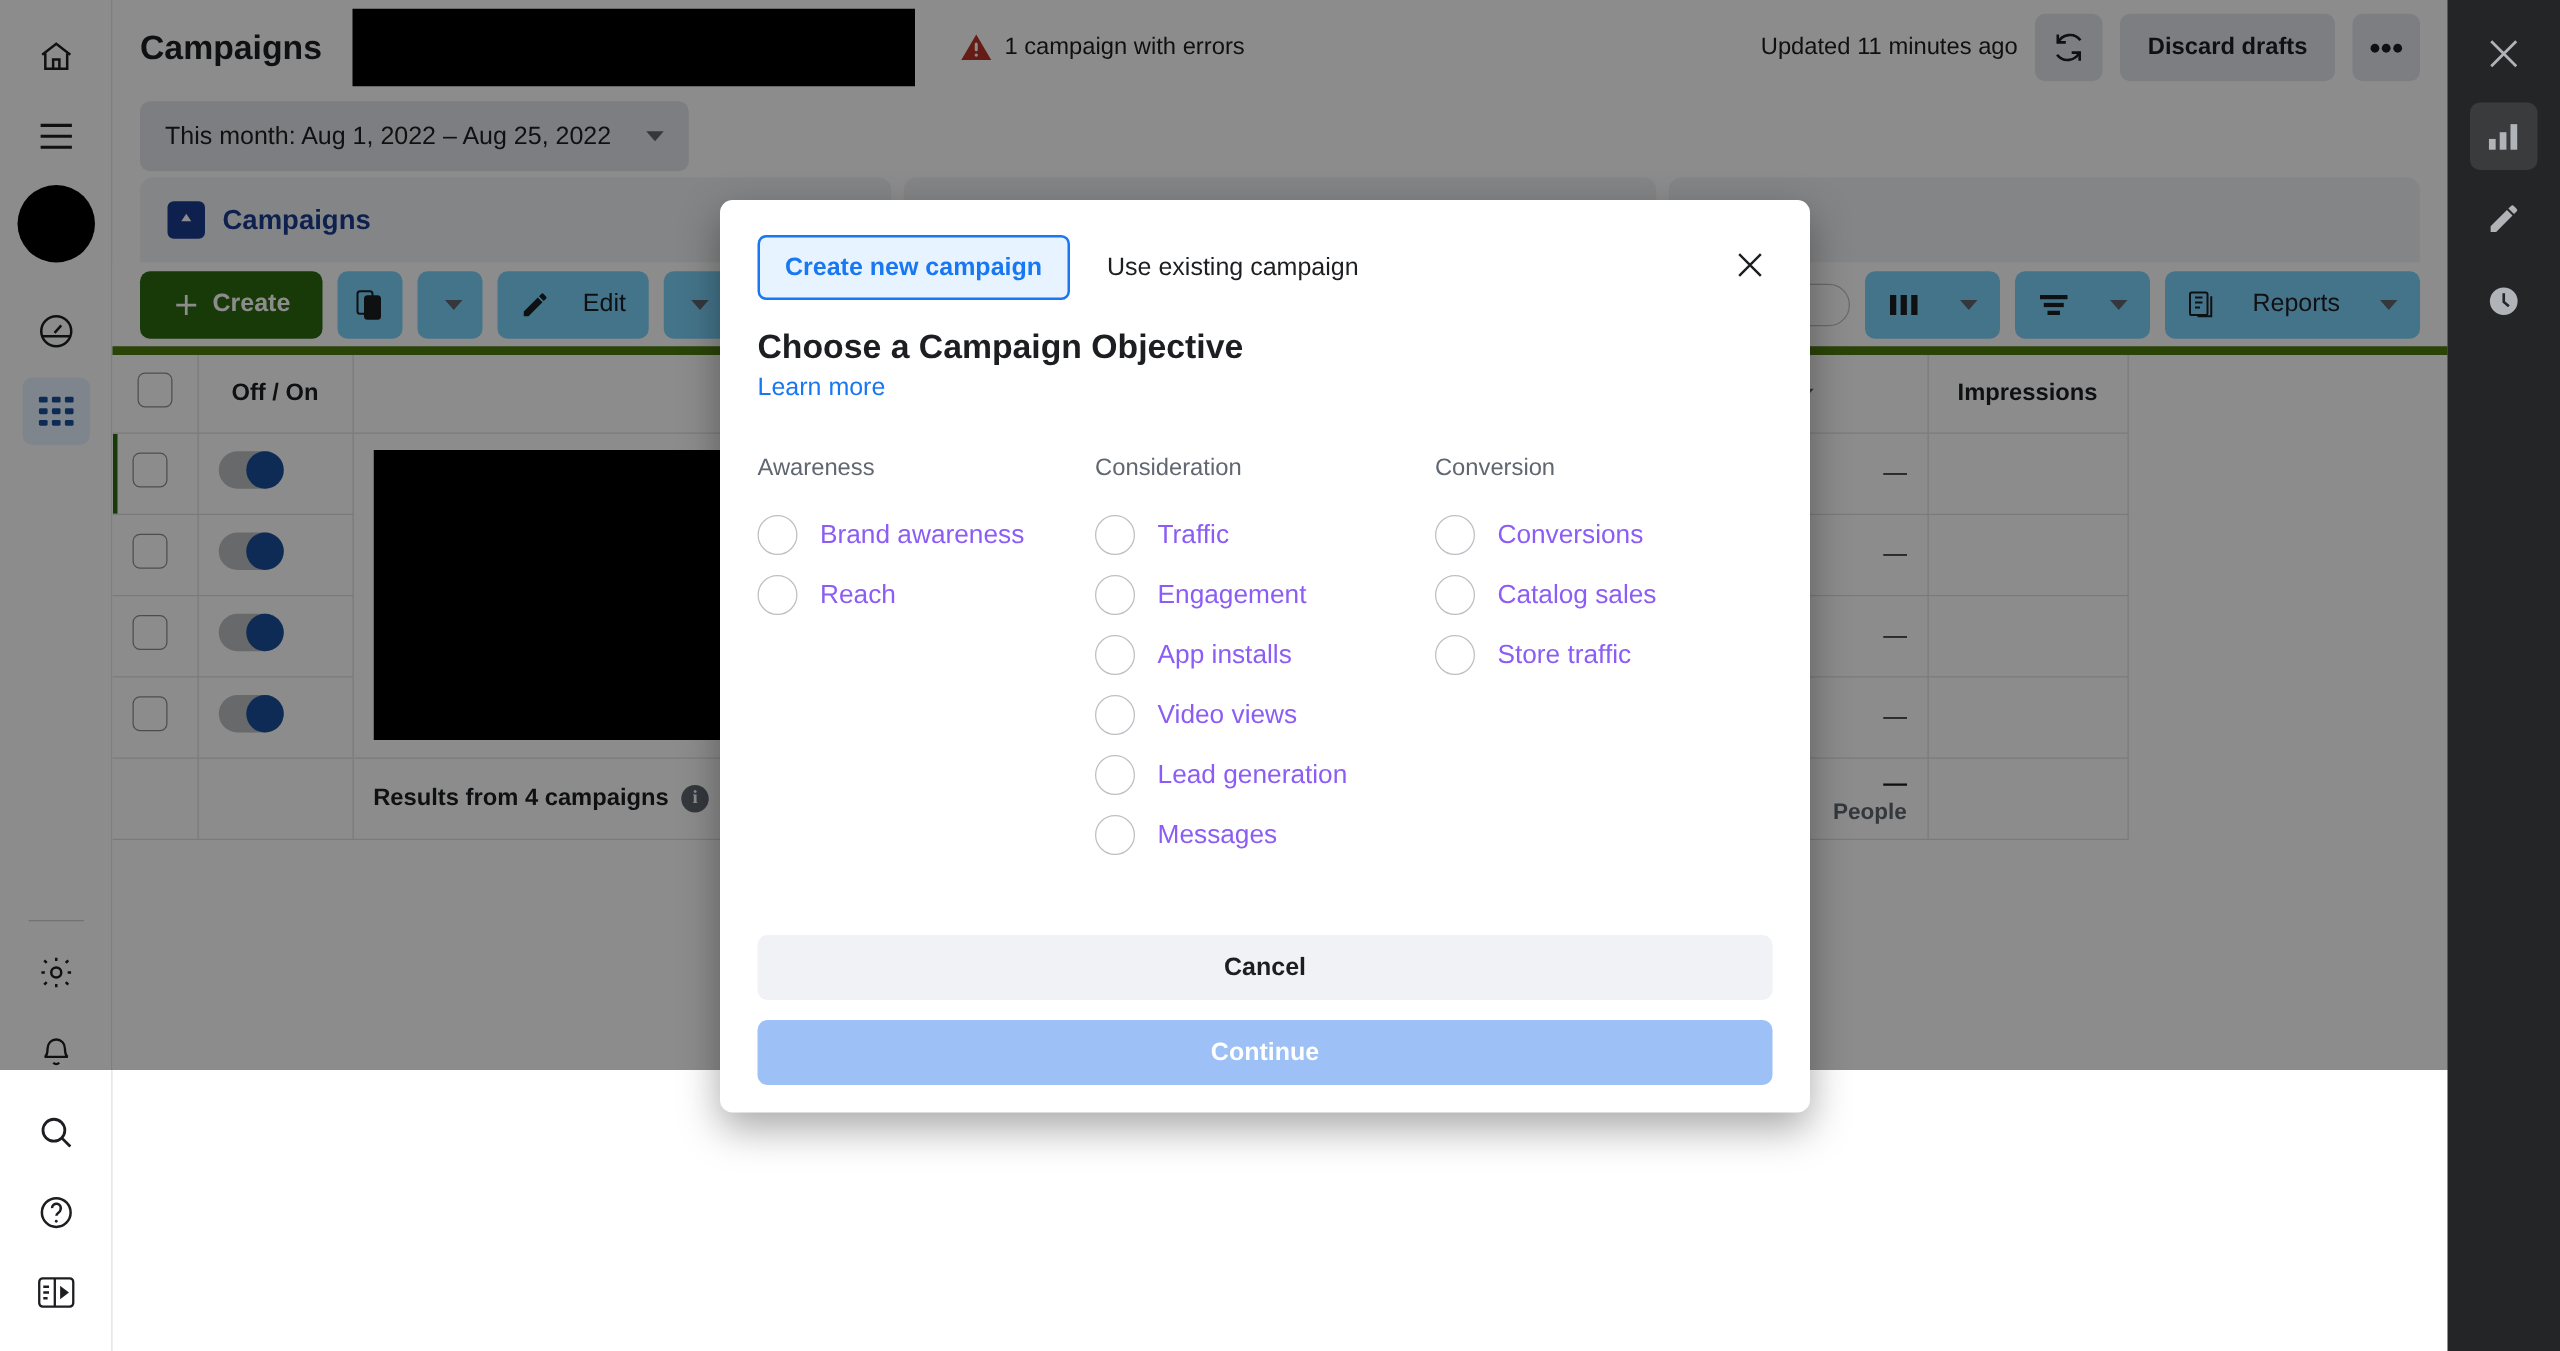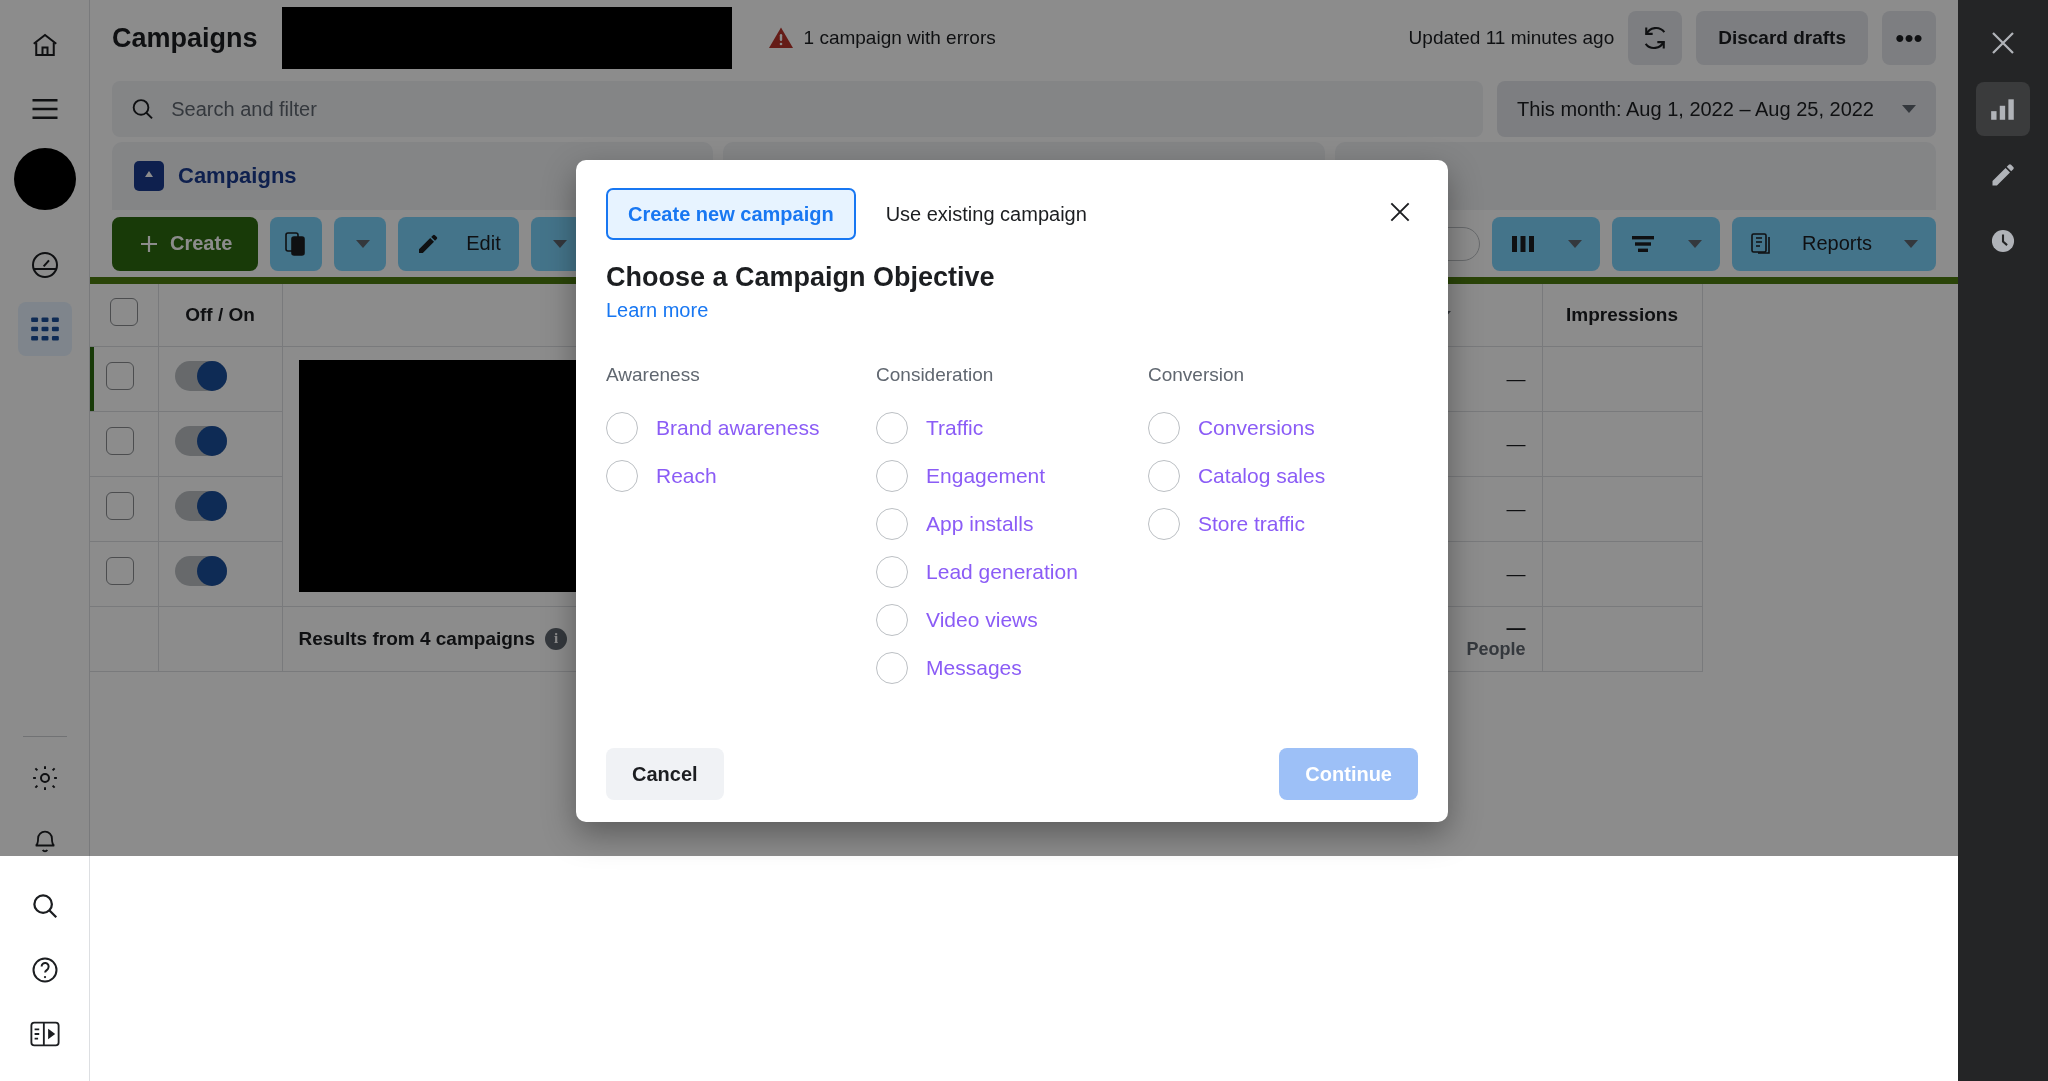--- a/index.html
+++ b/index.html
@@ -192,21 +192,21 @@
   }
   .modal-h2 { font-size: 27px; font-weight: bold; color: #1c1e21; margin-top: 22px; }
   .learn-more { font-size: 20px; color: #1877f2; margin-top: 6px; cursor: pointer; display: inline-block; }
   .obj-cols { display: flex; margin-top: 42px; }
   .obj-col { width: 290px; }
   .obj-col.wide { width: 292px; }
   .obj-head { font-size: 19px; color: #606770; margin-bottom: 18px; }
   .obj-item { display: flex; align-items: center; gap: 18px; height: 48px; cursor: pointer; }
   .radio { width: 32px; height: 32px; border-radius: 50%; border: 1px solid #bcc0c4; background:#fff; flex: 0 0 auto; }
   .obj-label { font-size: 21px; color: #8b5cf6; }
-  .modal-footer { display: flex; justify-content: space-between; gap: 16px; margin-top: 56px; }
+  .modal-footer { display: flex; justify-content: space-between; gap: 16px; margin-top: 56px; flex-direction: column; }
   .m-btn {
     height: 52px; border-radius: 8px; border: none; padding: 0 26px;
     font-size: 20px; font-weight: bold; cursor: pointer; font-family: inherit;
   }
   .m-btn.cancel { background: #f0f2f5; color: #1c1e21; }
   .m-btn.continue { background: #9dc0f7; color: #ffffff; }
 </style>
 </head>
 <body>
 
@@ -308,27 +308,20 @@
               <path d="M4 17a9 9 0 0015.5-2"></path>
               <path d="M4.5 3v5.5H10"></path>
               <path d="M19.5 21v-5.5H14"></path>
             </svg>
         </button>
         <button class="pill-btn">Discard drafts</button>
         <button class="dots-btn">•••</button>
       </div>
 
       <div class="searchrow">
-        <div class="searchbox">
-          <svg width="26" height="26" viewBox="0 0 24 24" fill="none" stroke="#1c1e21" stroke-width="1.8">
-              <circle cx="10.5" cy="10.5" r="7"></circle>
-              <path d="M15.6 15.6L21 21"></path>
-            </svg>
-          <input type="text" placeholder="Search and filter" style="">
-        </div>
         <div class="daterange">
           <span>This month: Aug 1, 2022 – Aug 25, 2022</span>
           <span class="caret"></span>
         </div>
       </div>
 
       <div class="tabs">
         <div class="tab active">
           <span class="tab-sq">
             <svg width="16" height="16" viewBox="0 0 16 16" fill="#fff">
@@ -587,25 +580,25 @@
         <div class="obj-item">
           <span class="radio"></span>
           <span class="obj-label">Engagement</span>
         </div>
         <div class="obj-item">
           <span class="radio"></span>
           <span class="obj-label">App installs</span>
         </div>
         <div class="obj-item">
           <span class="radio"></span>
+          <span class="obj-label">Video views</span>
+        </div>
+        <div class="obj-item">
+          <span class="radio"></span>
           <span class="obj-label">Lead generation</span>
-        </div>
-        <div class="obj-item">
-          <span class="radio"></span>
-          <span class="obj-label">Video views</span>
         </div>
         <div class="obj-item">
           <span class="radio"></span>
           <span class="obj-label">Messages</span>
         </div>
       </div>
 
       <div class="obj-col">
         <div class="obj-head">Conversion</div>
         <div class="obj-item">

